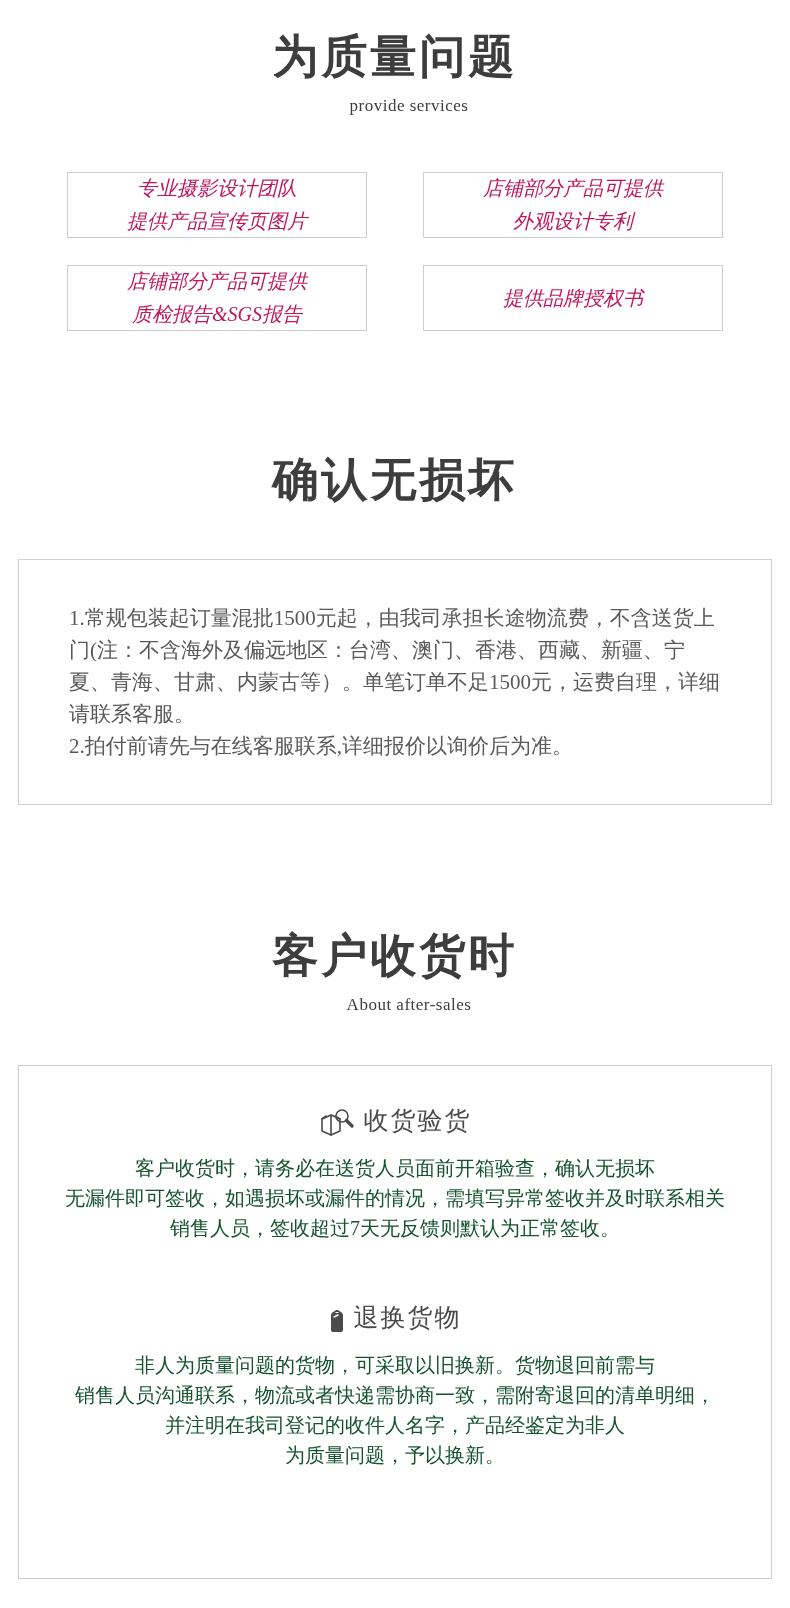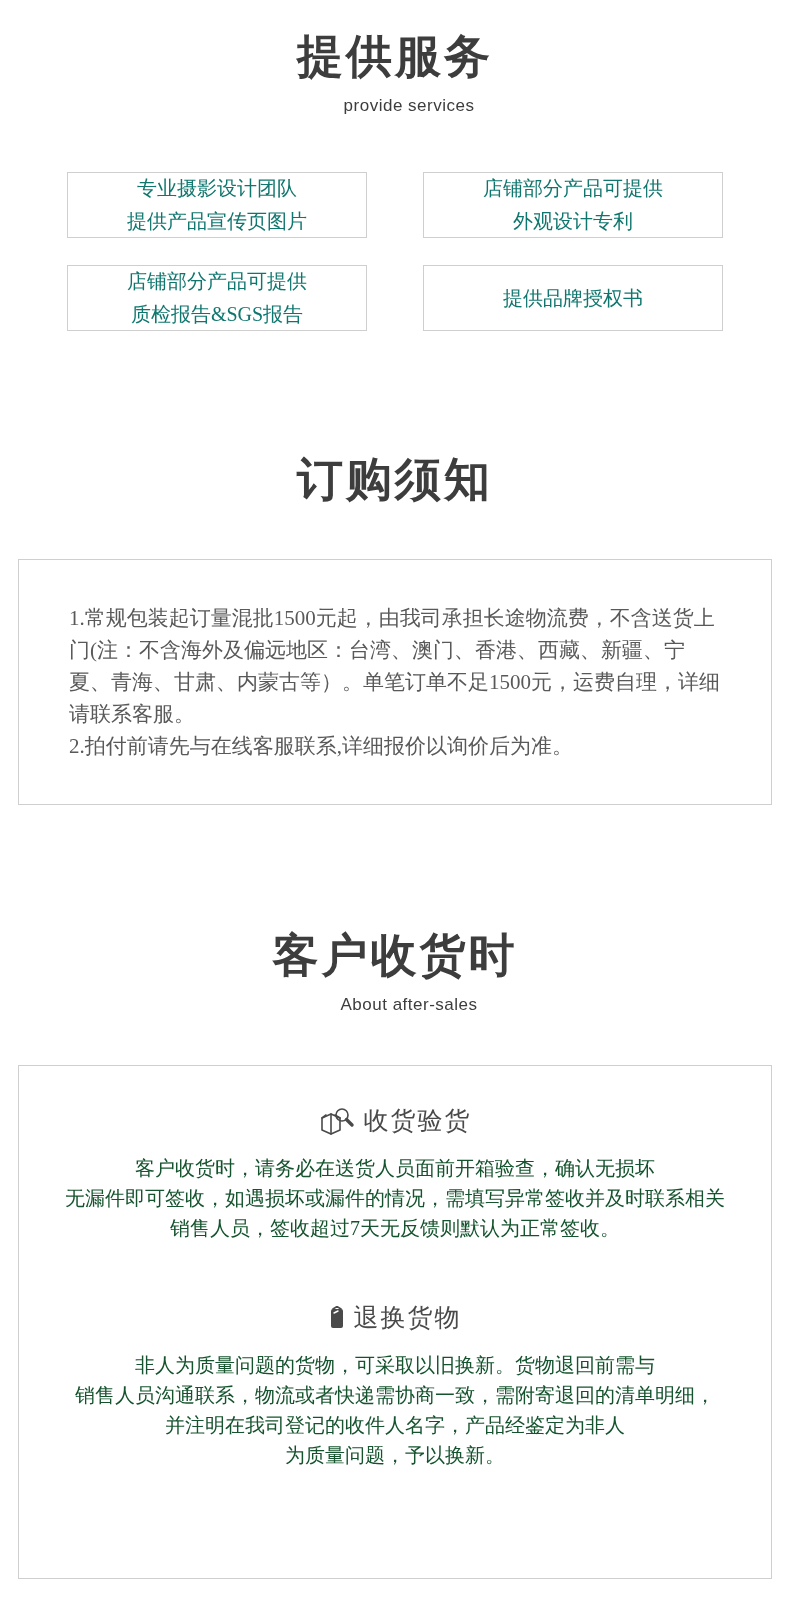--- a/index.html
+++ b/index.html
@@ -15,21 +15,21 @@
   
   .sec-header { text-align:center; }
   .sec-header h1 {
     font-family:"Liberation Sans","DejaVu Sans",sans-serif;
     font-size:46px;
     font-weight:700;
     color:#3d3d3d;
     letter-spacing:3px;
   }
   .sec-header .sub {
-    font-family:Liberation Sans, sans-serif;
+    font-family:Liberation Serif, serif;
     font-size:17px;
     color:#3d3d3d;
     margin-top:8px;
     letter-spacing:0.5px;
     padding-left:28px;
   }
   .hdr-services { padding-top:26px; }
   .hdr-ordering { padding-top:0; margin-top:118px; }
   .hdr-aftersales { margin-top:120px; }
 
@@ -45,22 +45,23 @@
   }
   .svc-box {
     border:1px solid #cfcfcf;
     height:66px;
     display:flex;
     align-items:center;
     justify-content:center;
     text-align:center;
     font-size:20px;
     line-height:33px;
-    color:#0f766e;
+    color:#be185d;
     white-space:pre-line;
+    font-style:italic;
   }
 
   
   .order-box {
     width:754px;
     margin:48px auto 0 auto;
     border:1px solid #cfcfcf;
     padding:42px 48px 42px 50px;
   }
   .order-box p {
@@ -72,21 +73,21 @@
 
   
   .after-box {
     width:754px;
     margin:50px auto 48px auto;
     border:1px solid #cfcfcf;
     padding:38px 20px 108px 20px;
   }
   .as-heading {
     display:flex;
-    align-items:center;
+    align-items:flex-end;
     justify-content:center;
     font-size:25px;
     color:#4a4a4a;
     letter-spacing:2px;
   }
   .as-heading .icon { display:inline-flex; margin-right:9px; }
   .as-body {
     margin-top:16px;
     text-align:center;
     font-size:20px;
@@ -98,36 +99,36 @@
 
   svg .stroke { stroke:#4a4a4a; fill:none; stroke-width:1.6; stroke-linecap:round; stroke-linejoin:round; }
   svg .fill { fill:#4a4a4a; }
 </style>
 </head>
 <body>
 
 <div class="page">
 
   <div class="sec-header hdr-services">
-    <h1>提供服务</h1>
+    <h1>为质量问题</h1>
     <div class="sub">provide services</div>
   </div>
 
   <div class="boxes">
     <div class="svc-box">专业摄影设计团队
 提供产品宣传页图片</div>
     <div class="svc-box">店铺部分产品可提供
 外观设计专利</div>
     <div class="svc-box">店铺部分产品可提供
 质检报告&amp;SGS报告</div>
     <div class="svc-box">提供品牌授权书</div>
   </div>
 
   <div class="sec-header hdr-ordering">
-    <h1>订购须知</h1>
+    <h1>确认无损坏</h1>
   </div>
 
   <div class="order-box">
     <p>1.常规包装起订量混批1500元起，由我司承担长途物流费，不含送货上门(注：不含海外及偏远地区：台湾、澳门、香港、西藏、新疆、宁夏、青海、甘肃、内蒙古等）。单笔订单不足1500元，运费自理，详细请联系客服。</p>
     <p>2.拍付前请先与在线客服联系,详细报价以询价后为准。</p>
   </div>
 
   <div class="sec-header hdr-aftersales">
     <h1>客户收货时</h1>
     <div class="sub">About after-sales</div>

